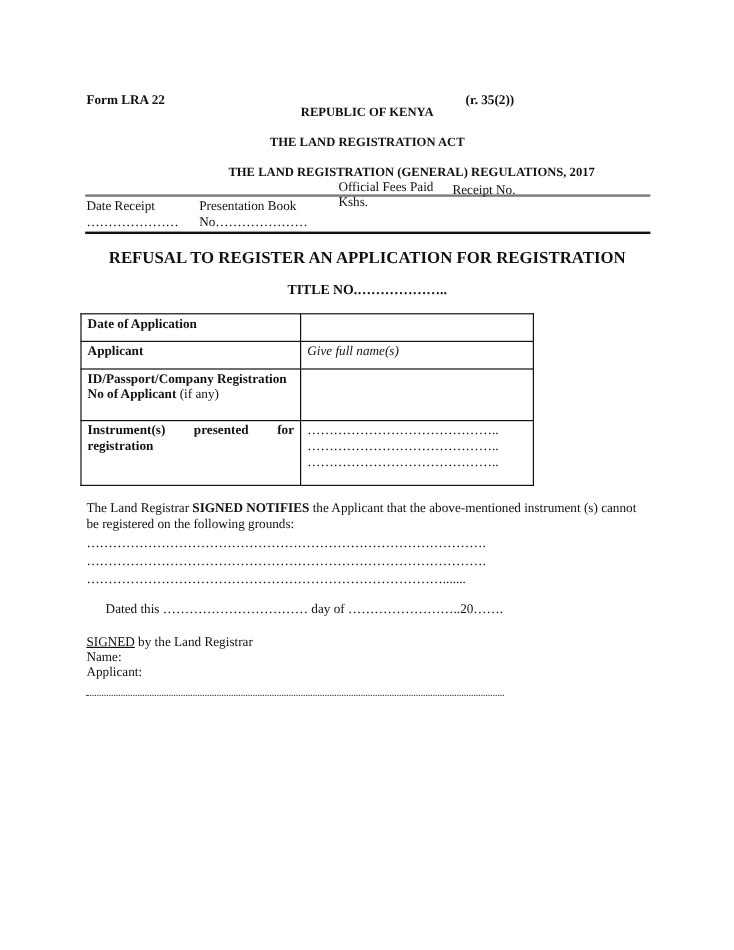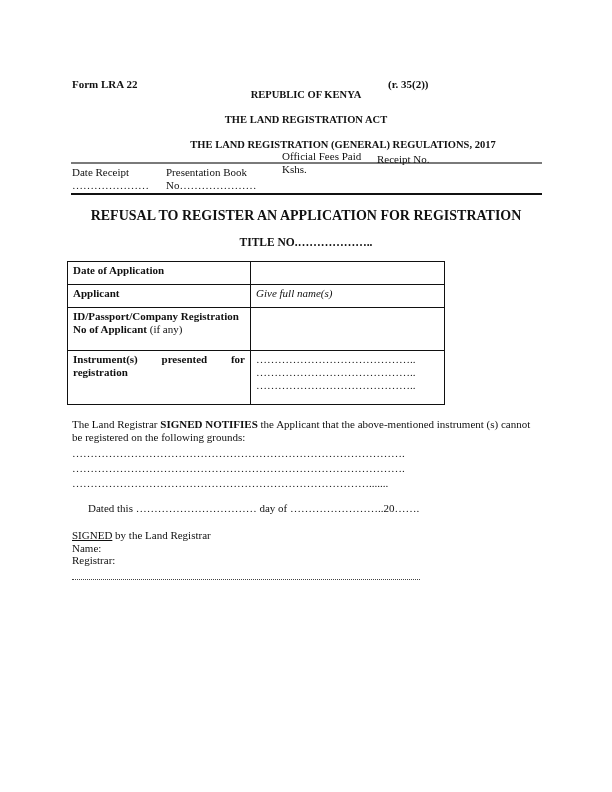--- a/index.html
+++ b/index.html
@@ -105,15 +105,15 @@
   <div>……………………………………………………………………………….</div>
   <div>……………………………………………………………………………….</div>
   <div>……………………………………………………………………….......</div>
 </div>
 
 <div class="abs dated">Dated this …………………………… day of ……………………..20…….</div>
 
 <div class="abs signed">
   <div><u>SIGNED</u><span> by the Land Registrar</span></div>
   <div>Name:</div>
-  <div>Registrar:</div>
+  <div>Applicant:</div>
 </div>
 <div class="sigline"></div>
 
 </body></html>

